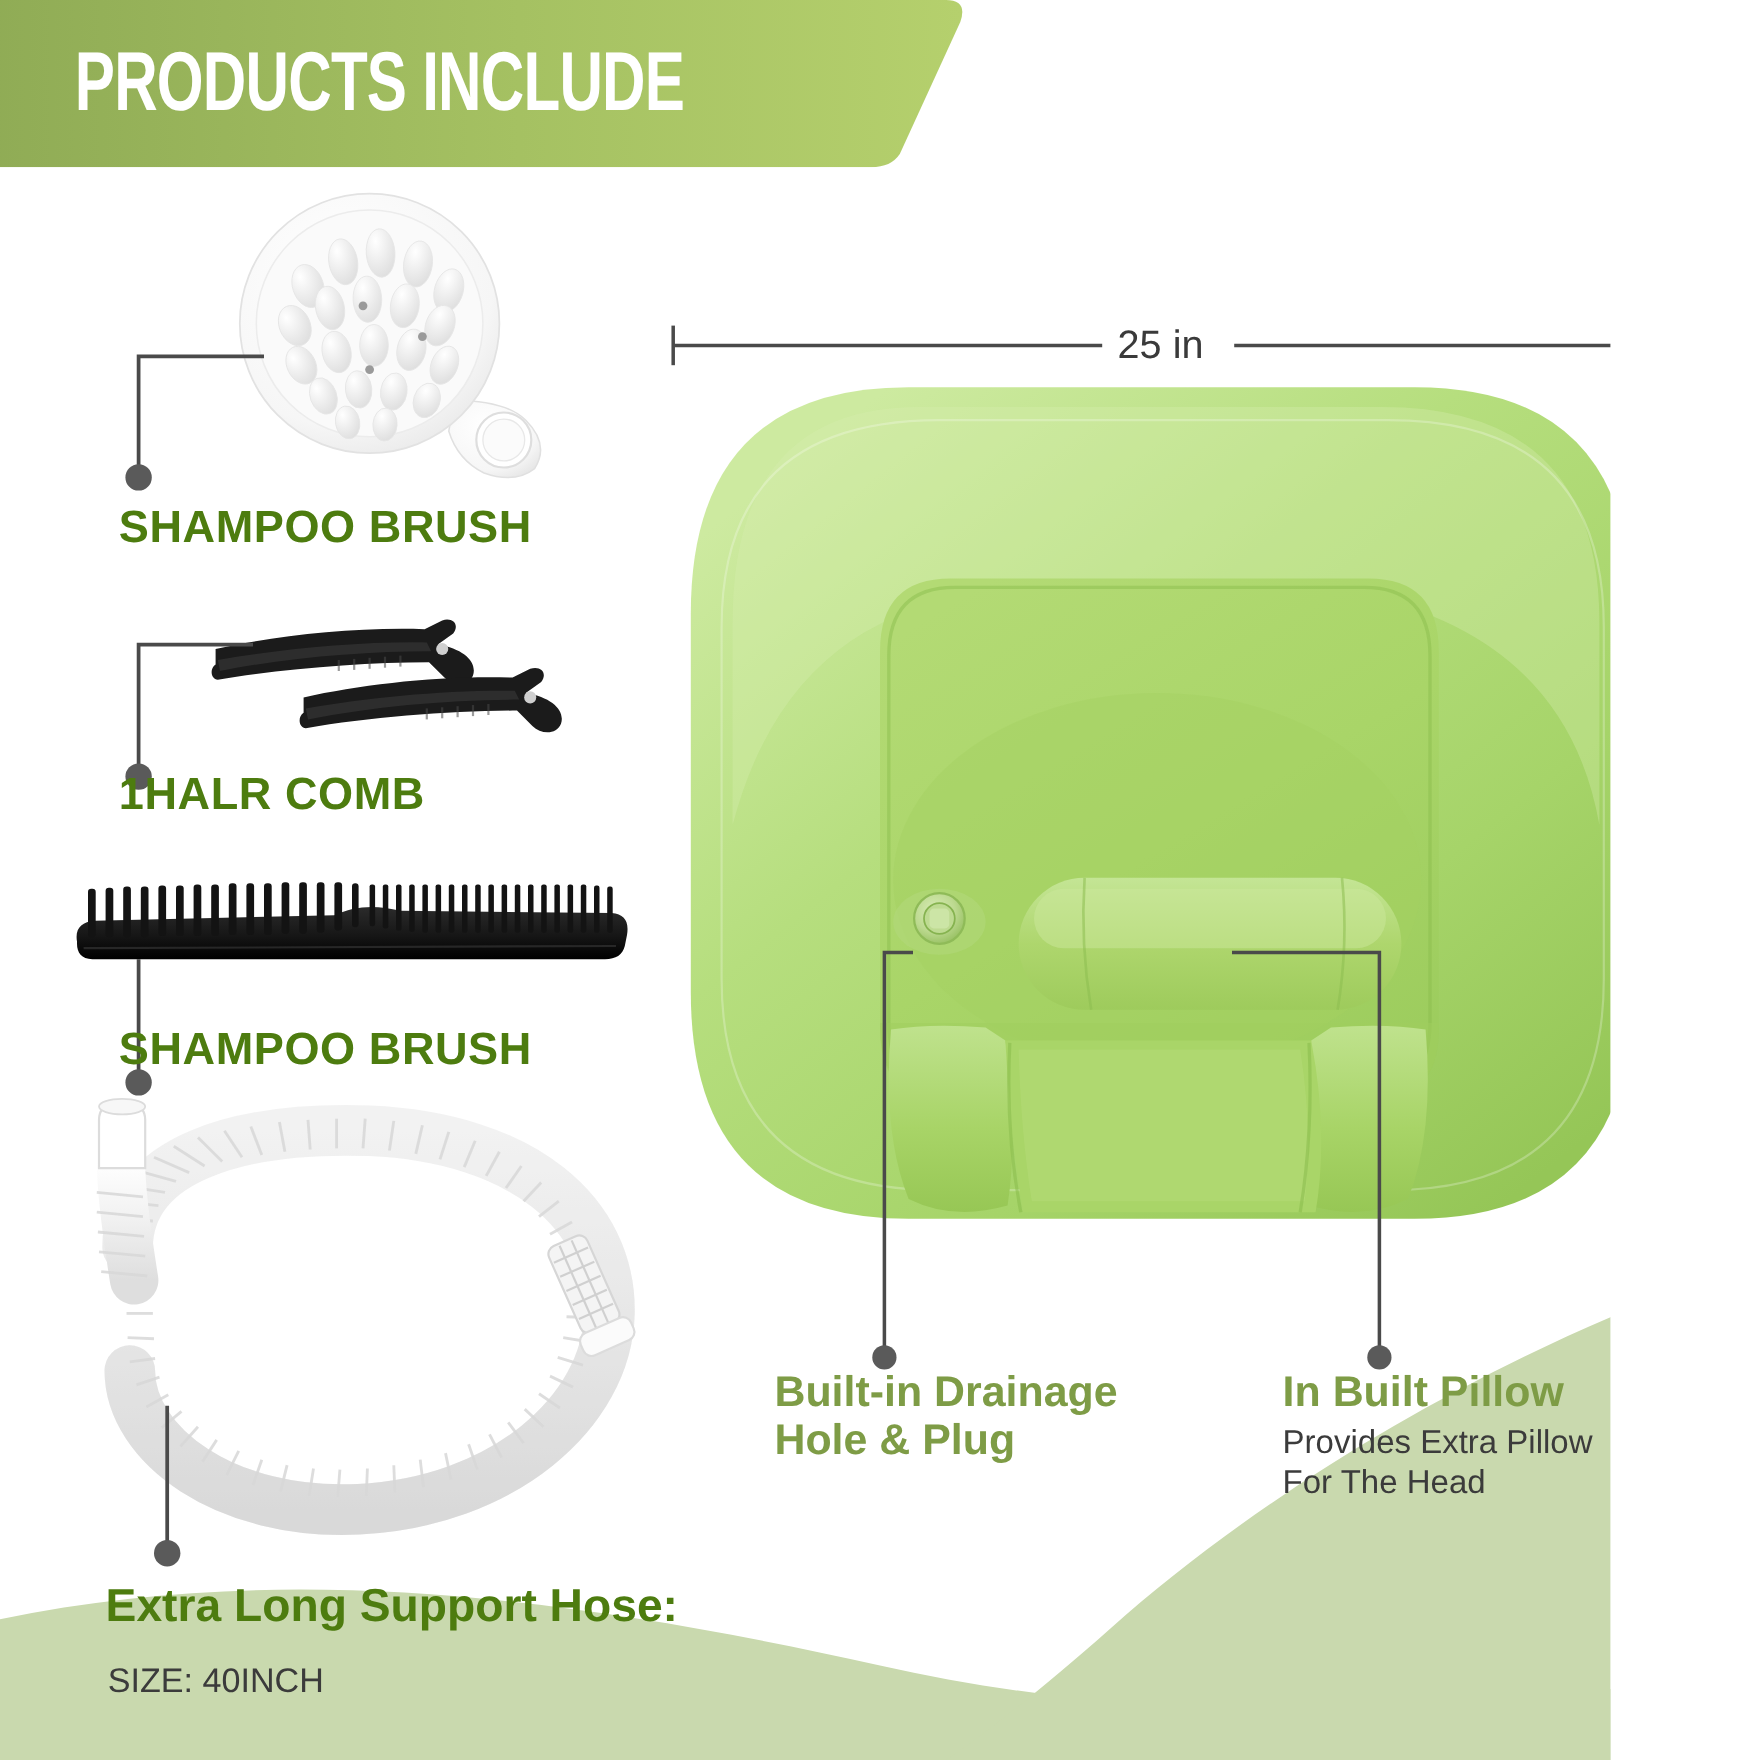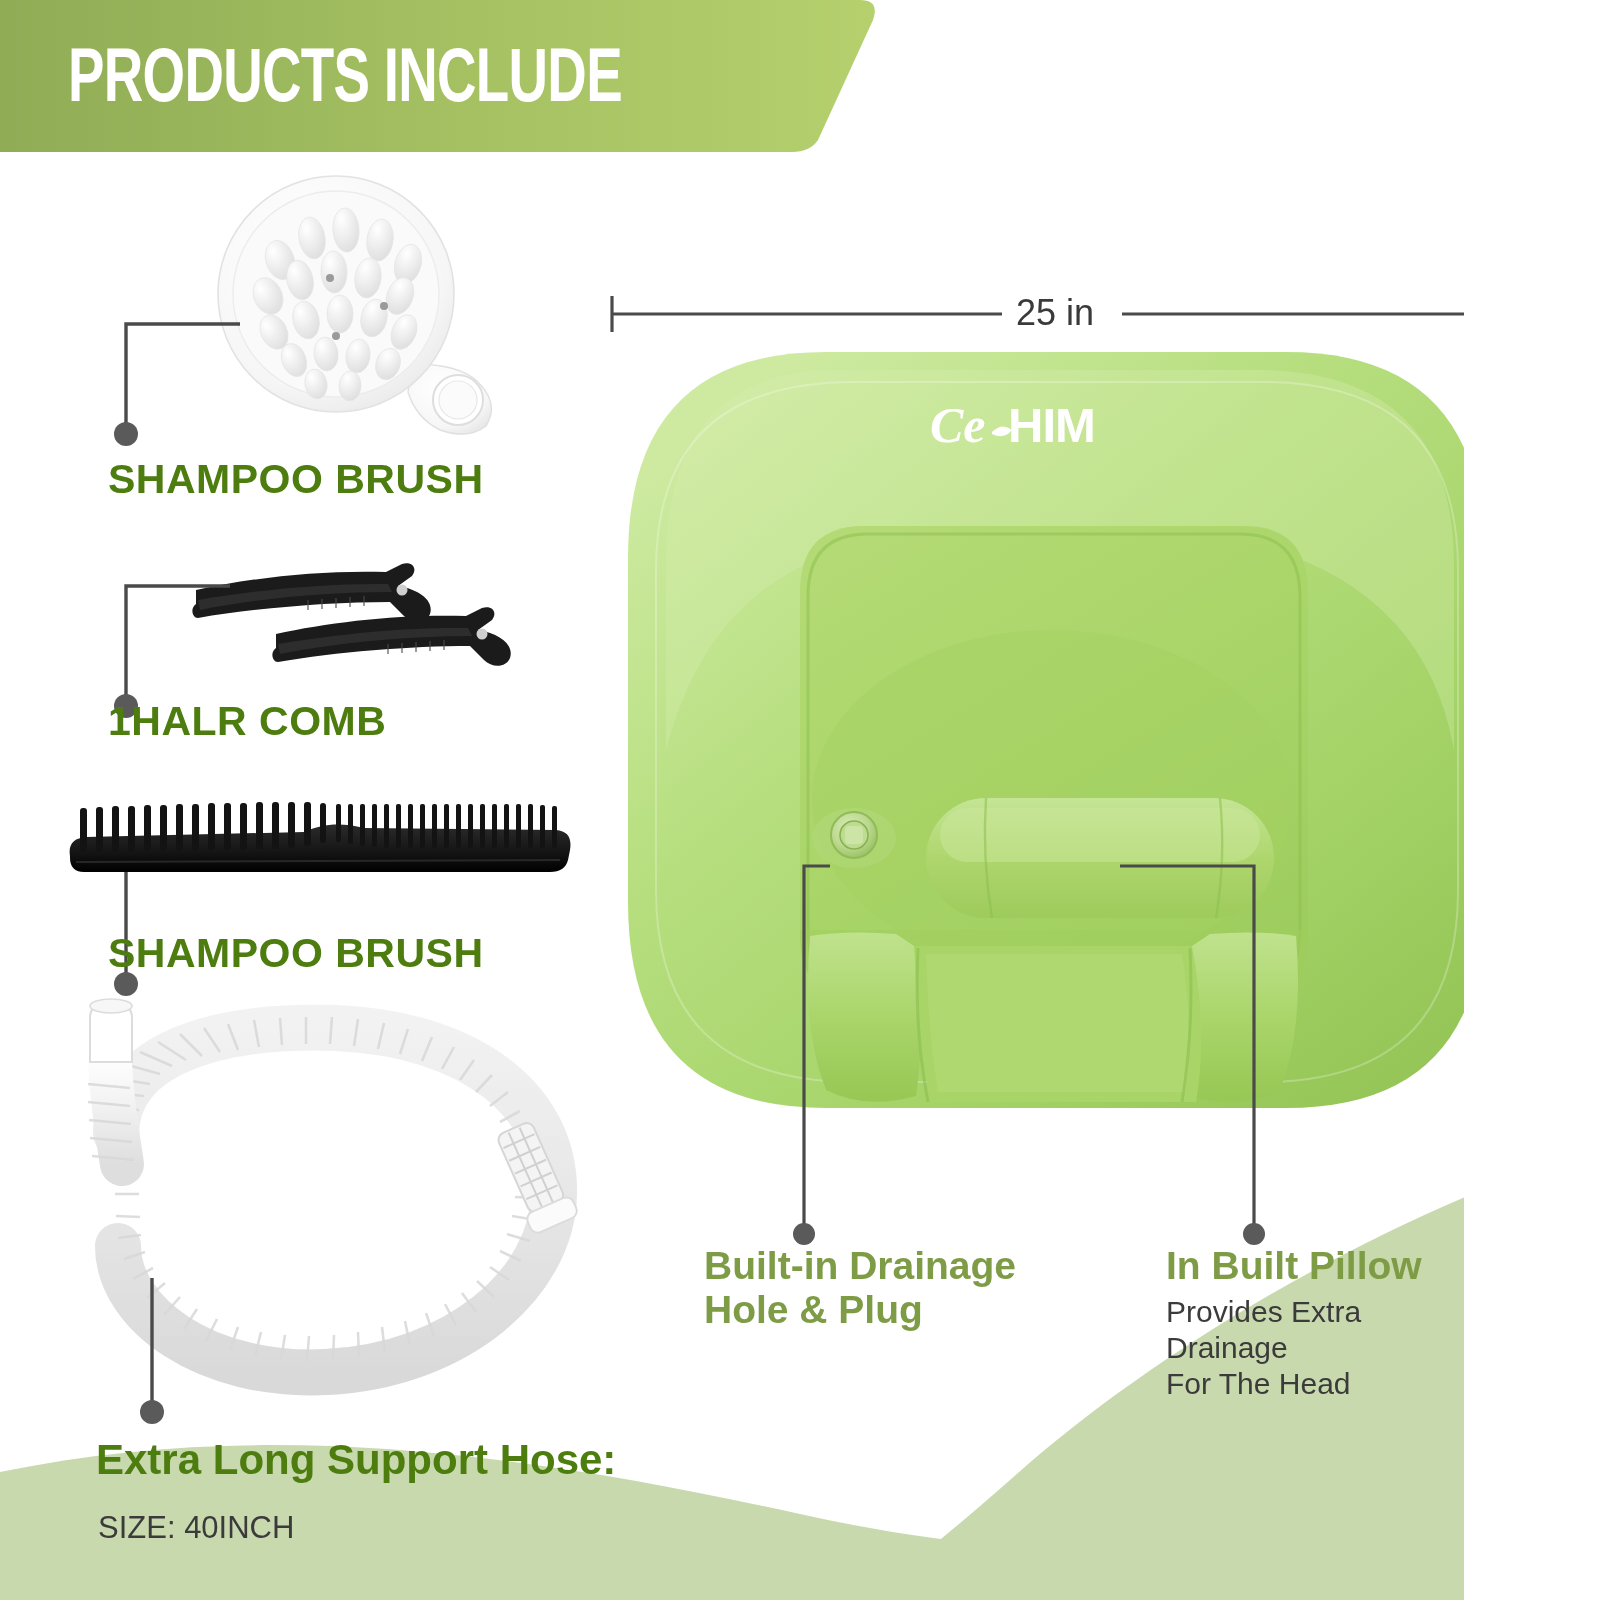--- a/index.html
+++ b/index.html
@@ -459,40 +459,33 @@
         <path d="M214,606 Q250,600 300,604 L318,616 Q330,700 320,766 Q270,780 230,760 Q206,700 214,606 Z" fill="url(#bolsterG)"></path>
         <path d="M700,606 Q664,600 614,604 L596,616 Q584,700 594,766 Q644,780 684,760 Q708,700 700,606 Z" fill="url(#bolsterG)"></path>
         <path d="M318,616 L596,616 Q612,700 600,772 L334,772 Q322,700 318,616 Z" fill="#a9d568"></path>
         <path d="M330,624 L586,624 Q598,700 590,762 L342,762 Q332,700 330,624 Z" fill="#b4da76" opacity="0.55"></path>
         <path d="M322,618 Q318,700 332,772" fill="none" stroke="#8cbe4e" stroke-width="3" opacity="0.6"></path>
         <path d="M594,618 Q598,700 586,772" fill="none" stroke="#8cbe4e" stroke-width="3" opacity="0.6"></path>
       </g>
     </svg>
   </div>
 
-  <div class="logo">
-    <svg width="200" height="70" viewBox="0 0 200 70">
-      <text x="0" y="50" font-family="Liberation Serif, serif" font-style="italic" font-weight="bold" font-size="50" fill="#ffffff">Ce</text>
-      <path d="M62,40 Q72,30 82,38 Q74,48 62,42 Z" fill="#ffffff"></path>
-      <text x="78" y="50" font-family="Liberation Sans, sans-serif" font-weight="bold" font-size="49" fill="#ffffff" letter-spacing="-1">HIM</text>
-    </svg>
-  </div>
 
   <div class="leader" style="left:790px;top:862px;width:40px;height:390px;">
     <svg width="40" height="390" viewBox="0 0 40 390">
       <path d="M40,4 L14,4 L14,362" fill="none" stroke="#4a4a4a" stroke-width="3.2"></path>
       <circle cx="14" cy="372" r="11" fill="#5a5a5a"></circle>
     </svg>
   </div>
   <div class="callout-title" style="left:704px;top:1244px;">Built-in Drainage
 Hole &amp; Plug</div>
 
   <div class="leader" style="left:1120px;top:862px;width:160px;height:390px;">
     <svg width="160" height="390" viewBox="0 0 160 390">
       <path d="M0,4 L134,4 L134,362" fill="none" stroke="#4a4a4a" stroke-width="3.2"></path>
       <circle cx="134" cy="372" r="11" fill="#5a5a5a"></circle>
     </svg>
   </div>
   <div class="callout-title" style="left:1166px;top:1244px;">In Built Pillow</div>
-  <div class="callout-sub" style="left:1166px;top:1294px;">Provides Extra Drainage
+  <div class="callout-sub" style="left:1166px;top:1294px;">Provides Extra Pillow
 For The Head</div>
 
 </div>
 
 </body></html>

